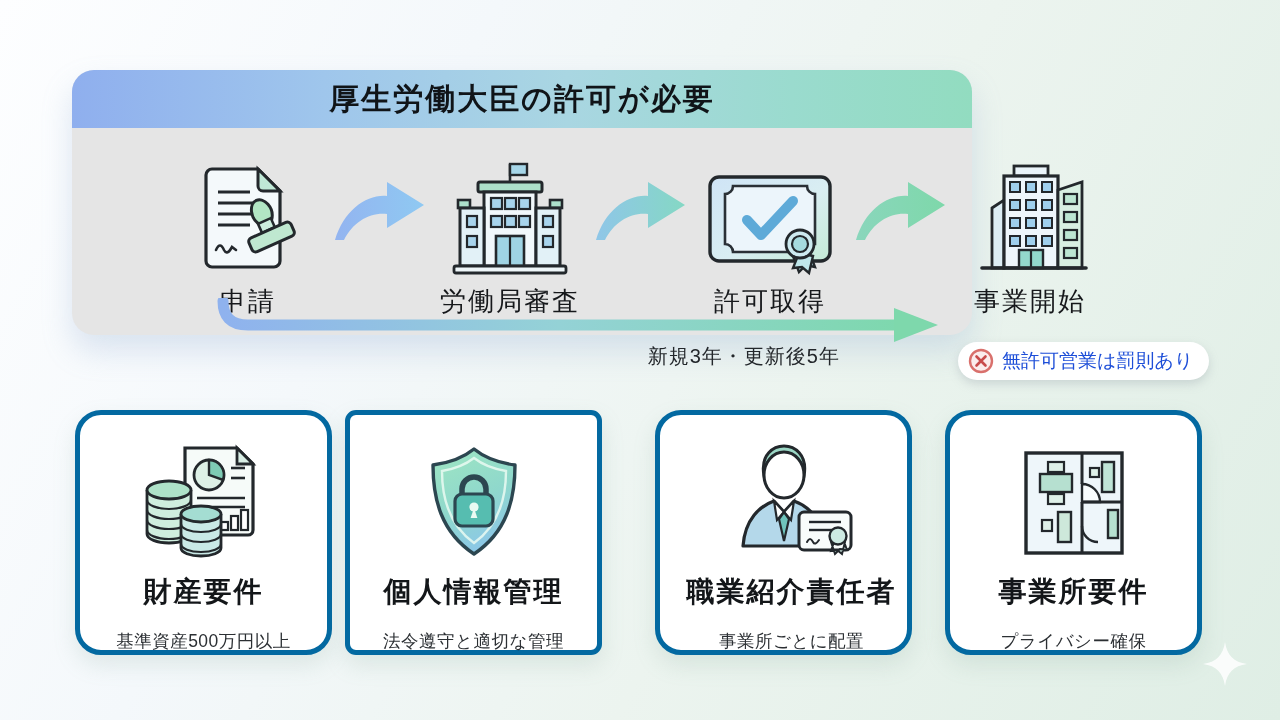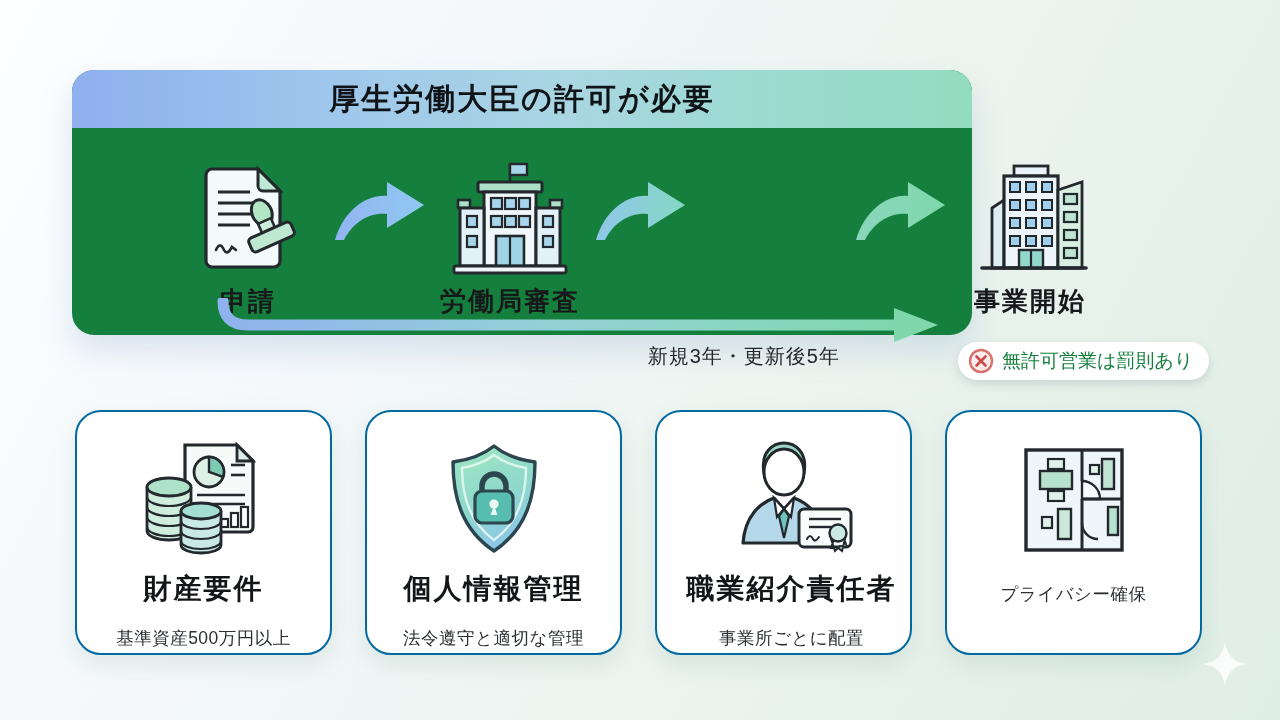--- a/index.html
+++ b/index.html
@@ -7,61 +7,61 @@
   body {
     font-family: "Liberation Sans", "DejaVu Sans", sans-serif;
     position: relative;
     background: linear-gradient(118deg, #fdfeff 0%, #f4f8fb 30%, #ecf4ef 60%, #dfeee5 100%);
   }
   .page { position: absolute; inset: 0; }
 
   
   .process-card {
     position: absolute; left: 72px; top: 70px; width: 900px; height: 265px;
-    background: #15803d; border-radius: 22px;
+    background: #e5e5e5; border-radius: 22px;
     box-shadow: 0 16px 30px rgba(140,170,210,0.28);
   }
   .process-header {
     position: absolute; left: 0; top: 0; width: 100%; height: 58px;
     border-radius: 22px 22px 0 0;
     background: linear-gradient(90deg, #8fafee 0%, #9fc6ec 28%, #a9d6e2 55%, #9adbce 80%, #92dcc0 100%);
     display: flex; align-items: center; justify-content: center;
   }
   .process-title { font-size: 30px; font-weight: bold; color: #101418; letter-spacing: 2px; }
 
   .step { position: absolute; top: 88px; width: 200px; text-align: center; }
   .step-icon { height: 118px; display: flex; align-items: flex-end; justify-content: center; }
-  .step-label { margin-top: 8px; font-size: 26px; font-weight: bold; color: #16181b; letter-spacing: 2px; }
+  .step-label { margin-top: 8px; font-size: 26px; font-weight: normal; color: #16181b; letter-spacing: 2px; }
   .step-1 { left: 76px; }  .step-2 { left: 338px; }  .step-3 { left: 598px; }  .step-4 { left: 858px; }
 
   .flow-arrow { position: absolute; top: 104px; width: 100px; height: 76px; }
   .arrow-1 { left: 257px; } .arrow-2 { left: 518px; } .arrow-3 { left: 778px; }
 
   
   .long-arrow { position: absolute; left: 214px; top: 298px; width: 742px; height: 52px; }
   .duration-note {
     position: absolute; left: 440px; top: 343px; width: 400px;
     text-align: right; font-size: 20px; color: #23272b; letter-spacing: 1px;
   }
   .penalty-badge {
     position: absolute; left: 958px; top: 342px; height: 38px;
     background: #ffffff; border-radius: 19px; padding: 0 16px 0 10px;
     display: inline-flex; align-items: center; gap: 8px;
     box-shadow: 0 4px 10px rgba(150,160,170,0.35);
   }
-  .penalty-label { font-size: 19px; color: #15803d; }
+  .penalty-label { font-size: 19px; color: #1d4ed8; }
 
   
   .req-card {
     position: absolute; top: 410px; width: 257px; height: 245px;
-    background: #ffffff; border: 2px solid #0369a1; border-radius: 26px;
+    background: #ffffff; border: 5px solid #0369a1; border-radius: 26px;
     box-shadow: 0 10px 22px rgba(120,160,145,0.18);
     text-align: center;
   }
-  .card-1 { left: 75px; } .card-2 { left: 365px; } .card-3 { left: 655px; padding-left: 16px; } .card-4 { left: 945px; }
+  .card-1 { left: 75px; } .card-2 { left: 345px; border-radius: 11px; } .card-3 { left: 655px; padding-left: 16px; } .card-4 { left: 945px; }
   .req-icon { height: 128px; margin-top: 24px; display: flex; align-items: center; justify-content: center; }
   .req-title { margin-top: 6px; font-size: 28px; font-weight: bold; color: #131619; letter-spacing: 2px; }
   .req-subtitle { margin-top: 18px; font-size: 17.5px; color: #2b2f33; letter-spacing: 0.5px; }
 
   .sparkle { position: absolute; left: 1203px; top: 642px; width: 44px; height: 44px; opacity: 0.85; }
 </style>
 </head>
 <body>
 
 <div class="page">
@@ -133,20 +133,41 @@
     <svg class="flow-arrow arrow-2" viewBox="0 0 100 76">
       <defs>
           <linearGradient id="gA2" x1="0" y1="0" x2="1" y2="0">
         <stop offset="0" stop-color="#8fc6e8"></stop>
             <stop offset="1" stop-color="#85d8c4"></stop>
       </linearGradient>
         </defs>
       <path d="M6,66 C15,36 38,20 58,22 L58,8 L95,31 L58,54 L58,40 C41,38 24,48 15,66 Z" fill="url(#gA2)"></path>
     </svg>
 
+    <div class="step step-3">
+      <div class="step-icon">
+        <svg width="130" height="104" viewBox="0 0 130 104">
+          <defs>
+              <linearGradient id="gCert" x1="0" y1="0" x2="1" y2="1">
+            <stop offset="0" stop-color="#cfe4f6"></stop>
+                <stop offset="0.55" stop-color="#d9eef2"></stop>
+                <stop offset="1" stop-color="#c4ead6"></stop>
+          </linearGradient>
+            </defs>
+          <rect x="5" y="5" width="120" height="84" rx="9" fill="url(#gCert)" stroke="#23282c" stroke-width="3.4"></rect>
+          <path d="M20,22 a8,8 0 0 0 8,-8 h74 a8,8 0 0 0 8,8 v50 a8,8 0 0 0 -8,8 h-74 a8,8 0 0 0 -8,-8 z" fill="#ecf5fb" stroke="#2a3036" stroke-width="2.6"></path>
+          <path d="M42,48 l14,15 l32,-34" fill="none" stroke="#5eaad8" stroke-width="10" stroke-linecap="round" stroke-linejoin="round"></path>
+          <path d="M88,84 l6,16 l7,-7 l9,2 l-6,-16 z" fill="#bfe6ea" stroke="#23282c" stroke-width="2.4"></path>
+          <path d="M108,84 l-4,17 l-7,-6 l-9,1 l6,-15 z" fill="#bfe6ea" stroke="#23282c" stroke-width="2.4"></path>
+          <circle cx="95" cy="72" r="14" fill="#cdeaf0" stroke="#23282c" stroke-width="2.8"></circle>
+          <circle cx="95" cy="72" r="8" fill="#a5dade" stroke="#23282c" stroke-width="2.2"></circle>
+        </svg>
+      </div>
+      <div class="step-label">許可取得</div>
+    </div>
 
     <svg class="flow-arrow arrow-3" viewBox="0 0 100 76">
       <defs>
           <linearGradient id="gA3" x1="0" y1="0" x2="1" y2="0">
         <stop offset="0" stop-color="#8ad6bc"></stop>
             <stop offset="1" stop-color="#7ed8aa"></stop>
       </linearGradient>
         </defs>
       <path d="M6,66 C15,36 38,20 58,22 L58,8 L95,31 L58,54 L58,40 C41,38 24,48 15,66 Z" fill="url(#gA3)"></path>
     </svg>
@@ -292,20 +313,21 @@
         <rect x="22" y="28" width="32" height="18" fill="#b6e0d0" stroke="#23282c" stroke-width="2.4"></rect>
         <rect x="30" y="48" width="16" height="10" fill="#def0e8" stroke="#23282c" stroke-width="2.2"></rect>
         <rect x="40" y="66" width="13" height="30" fill="#cde8da" stroke="#23282c" stroke-width="2.4"></rect>
         <rect x="24" y="74" width="10" height="11" fill="#def0e8" stroke="#23282c" stroke-width="2.2"></rect>
         <rect x="58" y="74" width="0" height="0" fill="none"></rect>
         <rect x="84" y="16" width="12" height="30" fill="#bfe4d6" stroke="#23282c" stroke-width="2.4"></rect>
         <rect x="72" y="22" width="9" height="9" fill="#def0e8" stroke="#23282c" stroke-width="2.2"></rect>
         <rect x="90" y="64" width="10" height="28" fill="#b6e0d0" stroke="#23282c" stroke-width="2.4"></rect>
       </svg>
     </div>
+    <div class="req-title">事業所要件</div>
     <div class="req-subtitle">プライバシー確保</div>
   </div>
 
   <svg class="sparkle" viewBox="0 0 46 46">
     <path d="M23,0 C25,14 32,21 46,23 C32,25 25,32 23,46 C21,32 14,25 0,23 C14,21 21,14 23,0 Z" fill="#ffffff"></path>
   </svg>
 
 </div>
 
 </body></html>

